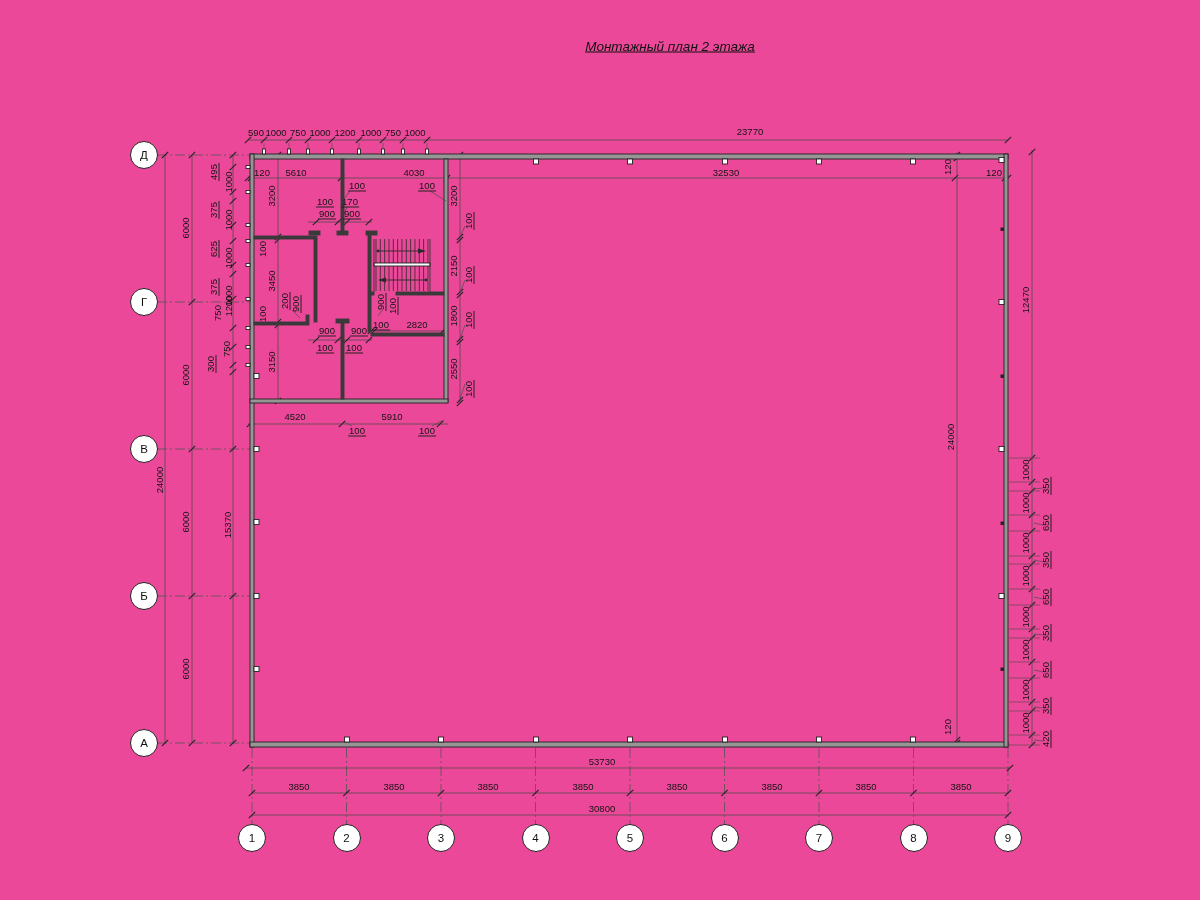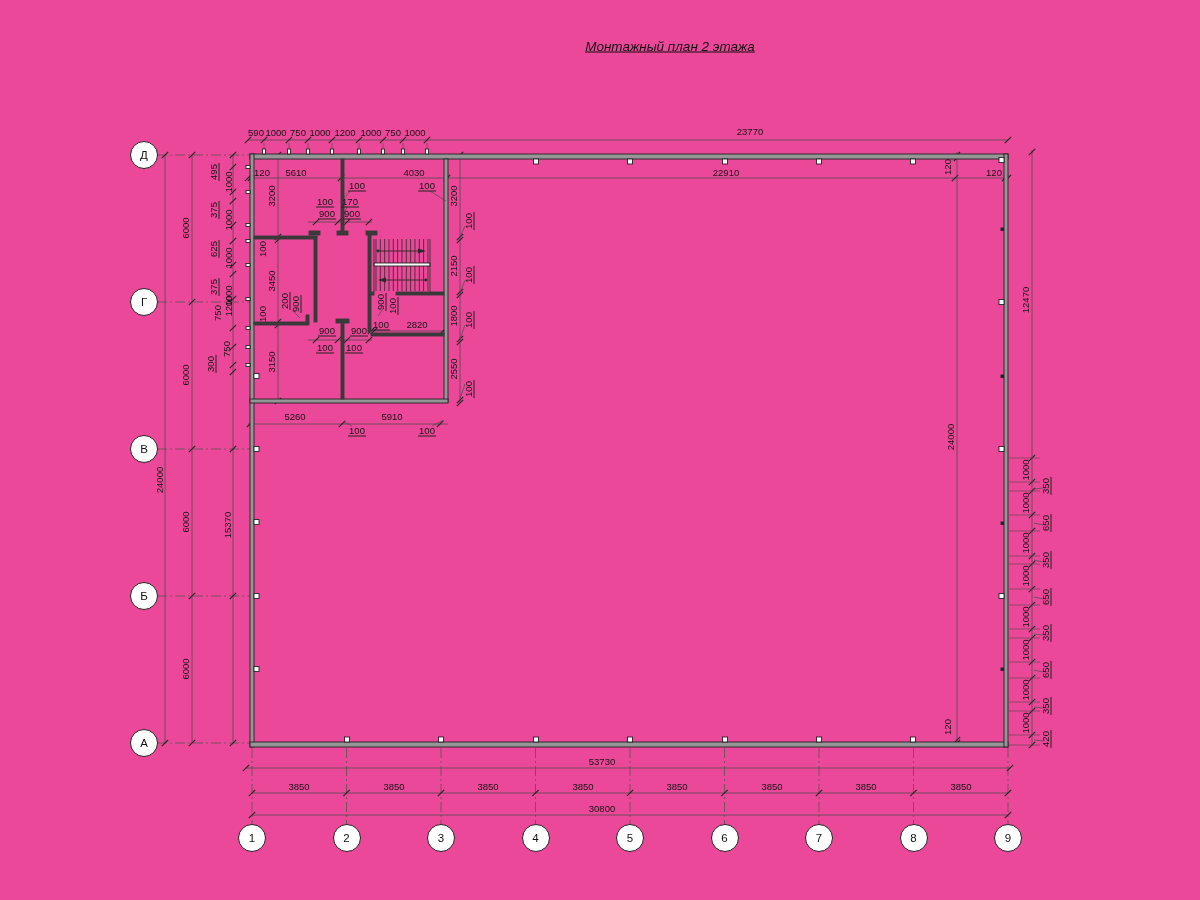--- a/index.html
+++ b/index.html
@@ -316,21 +316,21 @@
       <span class="dim" style="left: 298px; top: 133px;">750</span>
       <span class="dim" style="left: 320px; top: 133px;">1000</span>
       <span class="dim" style="left: 345px; top: 133px;">1200</span>
       <span class="dim" style="left: 371px; top: 133px;">1000</span>
       <span class="dim" style="left: 393px; top: 133px;">750</span>
       <span class="dim" style="left: 415px; top: 133px;">1000</span>
       <span class="dim" style="left: 717px; top: 132px; margin-left: 33px;">23770</span>
       <span class="dim" style="left: 262px; top: 173px;">120</span>
       <span class="dim" style="left: 296px; top: 173px;">5610</span>
       <span class="dim" style="left: 394px; top: 173px; margin-left: 20px;">4030</span>
-      <span class="dim" style="left: 726px; top: 173px;">22910</span>
+      <span class="dim" style="left: 726px; top: 173px;">32530</span>
       <span class="dim" style="left: 994px; top: 173px;">120</span>
       <span class="dim ul" style="left: 357px; top: 186px;">100</span>
       <span class="dim ul" style="left: 427px; top: 186px;">100</span>
       <span class="dim ul" style="left: 325px; top: 202px;">100</span>
       <span class="dim ul" style="left: 350px; top: 202px;">170</span>
       <span class="dim ul" style="left: 327px; top: 214px;">900</span>
       <span class="dim ul" style="left: 352px; top: 214px;">900</span>
       <span class="dim rot" style="left: 272px; top: 196px;">3200</span>
       <span class="dim rot" style="left: 263px; top: 249px;">100</span>
       <span class="dim rot" style="left: 272px; top: 281px;">3450</span>
@@ -347,21 +347,21 @@
       <span class="dim rot" style="left: 454px; top: 369px;">2550</span>
       <span class="dim rot ul" style="left: 469px; top: 389px;">100</span>
       <span class="dim rot ul" style="left: 381px; top: 302px;">900</span>
       <span class="dim rot ul" style="left: 393px; top: 306px;">100</span>
       <span class="dim ul" style="left: 381px; top: 325px;">100</span>
       <span class="dim" style="left: 417px; top: 325px;">2820</span>
       <span class="dim ul" style="left: 327px; top: 331px;">900</span>
       <span class="dim ul" style="left: 359px; top: 331px;">900</span>
       <span class="dim ul" style="left: 325px; top: 348px;">100</span>
       <span class="dim ul" style="left: 354px; top: 348px;">100</span>
-      <span class="dim" style="left: 295px; top: 417px;">5260</span>
+      <span class="dim" style="left: 295px; top: 417px;">4520</span>
       <span class="dim" style="left: 392px; top: 417px;">5910</span>
       <span class="dim ul" style="left: 357px; top: 431px;">100</span>
       <span class="dim ul" style="left: 427px; top: 431px;">100</span>
       <span class="dim rot" style="left: 160px; top: 480px;">24000</span>
       <span class="dim rot" style="left: 186px; top: 228px;">6000</span>
       <span class="dim rot" style="left: 186px; top: 375px;">6000</span>
       <span class="dim rot" style="left: 186px; top: 522px;">6000</span>
       <span class="dim rot" style="left: 186px; top: 669px;">6000</span>
       <span class="dim rot" style="left: 228px; top: 525px;">15370</span>
       <span class="dim rot ul" style="left: 214px; top: 172px;">495</span>

